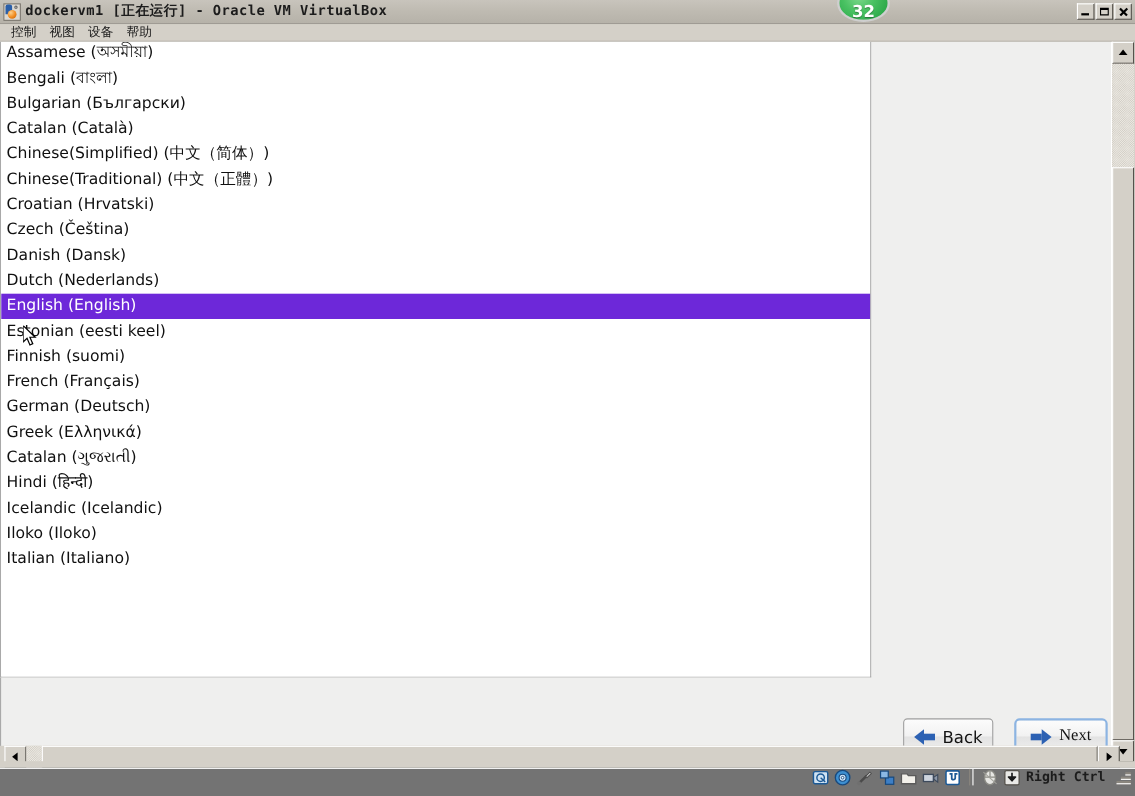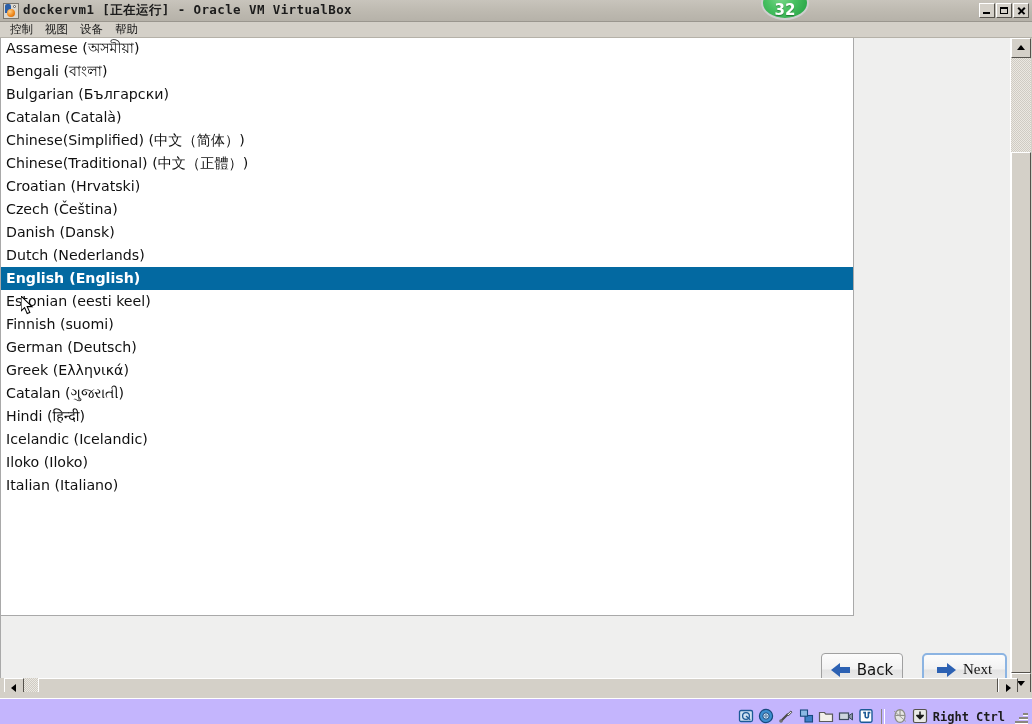--- a/index.html
+++ b/index.html
@@ -149,21 +149,21 @@
     width: 1010px;  
     height: 654px;
     background: #efefee;
     overflow: hidden;
   }
 
   
   .list-frame {
     position: absolute;
     left: 0; top: 0;
-    width: 854px;
+    width: 792px;
     height: 578px;
     border: 1px solid #a9a9a9;
     border-top: none;
     border-left-width: 1px;
     background: #ffffff;
     box-sizing: border-box;
     overflow: hidden;
   }
   .list-inner {
     position: absolute;
@@ -177,23 +177,22 @@
     height: 23px;
     line-height: 23px;
     padding-left: 5px;
     font-family: "DejaVu Sans", "Liberation Sans", sans-serif;
     font-size: 14.2px;
     color: #101010;
     white-space: nowrap;
     box-sizing: border-box;
   }
   .lang-row.selected {
-    background: #0369a1;
+    background: #6d28d9;
     color: #ffffff;
-    font-weight: bold;
   }
   .lang-row.gap-before { margin-top: 3px; }
 
   
   .inner-sb {
     position: absolute;
     left: 980px; top: 0px;
     width: 17px;
     height: 577px;
     background: #f2f2f2;
@@ -362,25 +361,25 @@
     left: 0; bottom: 26px;
     width: 1032px; height: 6px;
     background: #d4d0c8;
   }
 
   
   .statusbar {
     position: absolute;
     left: 0; bottom: 0;
     width: 1032px; height: 26px;
-    background: #c4b5fd;
+    background: #737373;
     border-top: 1px solid #ffffff;
     box-sizing: border-box;
     display: flex;
-    align-items: flex-end;
+    align-items: flex-start;
     justify-content: flex-end;
     padding-right: 4px;
     gap: 4px;
   }
   .sicon {
     width: 16px; height: 16px;
     position: relative;
     flex: 0 0 auto;
   }
   .sep-v {
@@ -466,20 +465,21 @@
           <div class="lang-row">Catalan (Català)</div>
           <div class="lang-row">Chinese(Simplified) (中文（简体）)</div>
           <div class="lang-row">Chinese(Traditional) (中文（正體）)</div>
           <div class="lang-row">Croatian (Hrvatski)</div>
           <div class="lang-row">Czech (Čeština)</div>
           <div class="lang-row">Danish (Dansk)</div>
           <div class="lang-row">Dutch (Nederlands)</div>
           <div class="lang-row selected">English (English)</div>
           <div class="lang-row">Estonian (eesti keel)</div>
           <div class="lang-row">Finnish (suomi)</div>
+          <div class="lang-row">French (Français)</div>
           <div class="lang-row">German (Deutsch)</div>
           <div class="lang-row">Greek (Ελληνικά)</div>
           <div class="lang-row">Catalan (ગુજરાતી)</div>
           <div class="lang-row">Hindi (हिन्दी)</div>
           <div class="lang-row">Icelandic (Icelandic)</div>
           <div class="lang-row">Iloko (Iloko)</div>
           <div class="lang-row">Italian (Italiano)</div>
         </div>
 
       <div class="inner-sb">

